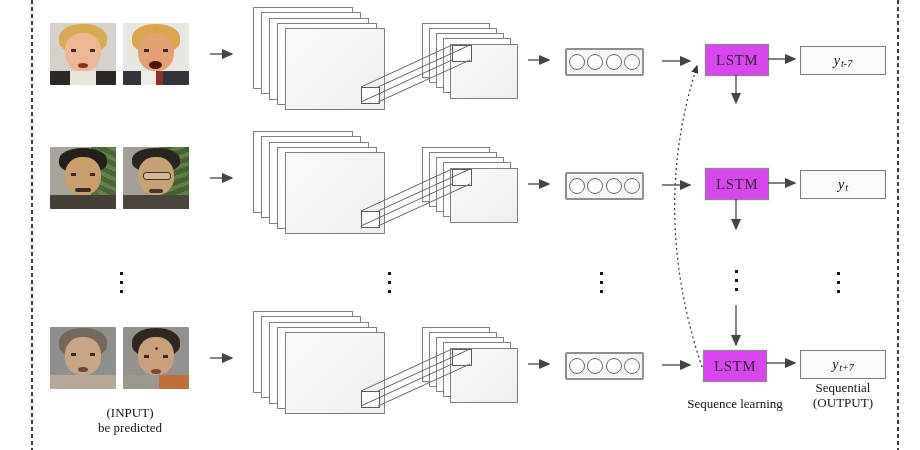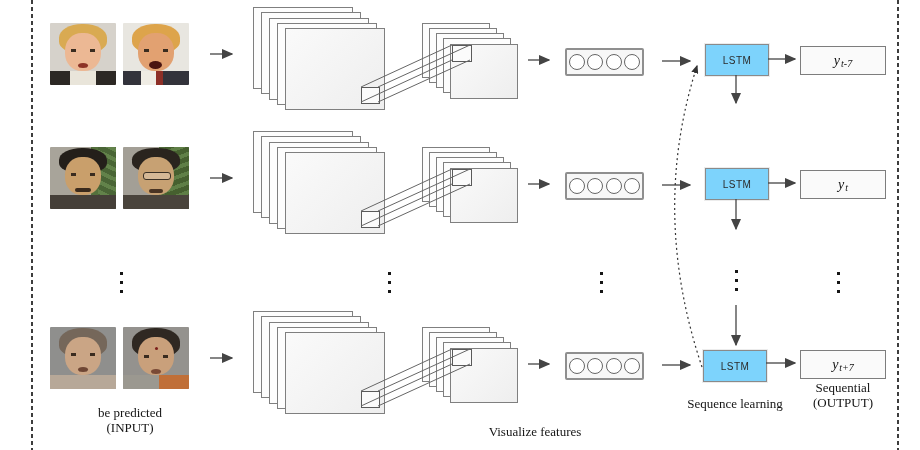--- a/index.html
+++ b/index.html
@@ -20,23 +20,23 @@
   
   .sheet{position:absolute;width:98px;height:80px;background:#fdfdfd;border:1px solid #7f7f7f;}
   .sheet.front{background:linear-gradient(135deg,#fafafa 0%,#eeeeee 100%);}
   .sheet.sm{width:66px;height:53px;}
   .psq{position:absolute;border:1px solid #5a5a5a;background:#fbfbfb;}
   
   .vec{position:absolute;width:75px;height:24px;background:#f7f7f7;border:2px solid #8f8f8f;
        border-radius:2px;display:flex;align-items:center;justify-content:space-evenly;}
   .vec i{width:14px;height:14px;border:1.5px solid #666;border-radius:50%;background:#fff;}
   
-  .lstm{position:absolute;width:62px;height:30px;background:#7dd3fc;border:1.6px solid #8a8a8a;
+  .lstm{position:absolute;width:62px;height:30px;background:#d946ef;border:1.6px solid #8a8a8a;
         box-shadow:0 0 0 1px #ececec;display:flex;align-items:center;justify-content:center;
-        font-family:Liberation Sans, sans-serif;font-size:10px;letter-spacing:.5px;color:#2b2b2b;}
+        font-family:Liberation Serif, serif;font-size:15px;letter-spacing:.5px;color:#2b2b2b;}
   .out{position:absolute;width:84px;height:27px;background:#fafafa;border:1.6px solid #7d7d7d;
        display:flex;align-items:center;justify-content:center;font-size:14px;color:#141414;}
   .out .base{font-style:italic;}
   .out .sub{font-style:italic;font-size:10px;transform:translateY(3px);margin-left:1px;}
   
   .vdots{position:absolute;width:3px;}
   .vdots b{display:block;width:3px;height:3px;background:#161616;margin-bottom:6px;}
   
   .cap{position:absolute;text-align:center;font-size:13px;color:#141414;line-height:1.14;}
   svg.overlay{position:absolute;left:0;top:0;pointer-events:none;}
@@ -201,24 +201,23 @@
       <b></b>
       <b></b>
     </div>
   <div class="vdots" style="left:837px;top:272px;">
       <b></b>
       <b></b>
       <b></b>
     </div>
 
   <div class="cap" style="left:30px;top:406px;width:200px;">
+    <div>(INPUT)</div>
     <div>be predicted</div>
-    <div>(INPUT)</div>
-  </div>
-  <div class="cap" style="left:445px;top:425px;width:180px;">Visualize features</div>
+  </div>
   <div class="cap" style="left:660px;top:397px;width:150px;">Sequence learning</div>
   <div class="cap" style="left:795px;top:381px;width:96px;">
     <div>Sequential</div>
     <div>(OUTPUT)</div>
   </div>
 
   <svg class="overlay" width="920" height="450" viewBox="0 0 920 450">
     <defs>
       <marker id="ah" markerWidth="9" markerHeight="8" refX="8" refY="4" orient="auto">
         <path d="M0,0 L9,4 L0,8 Z" fill="#444"></path>

